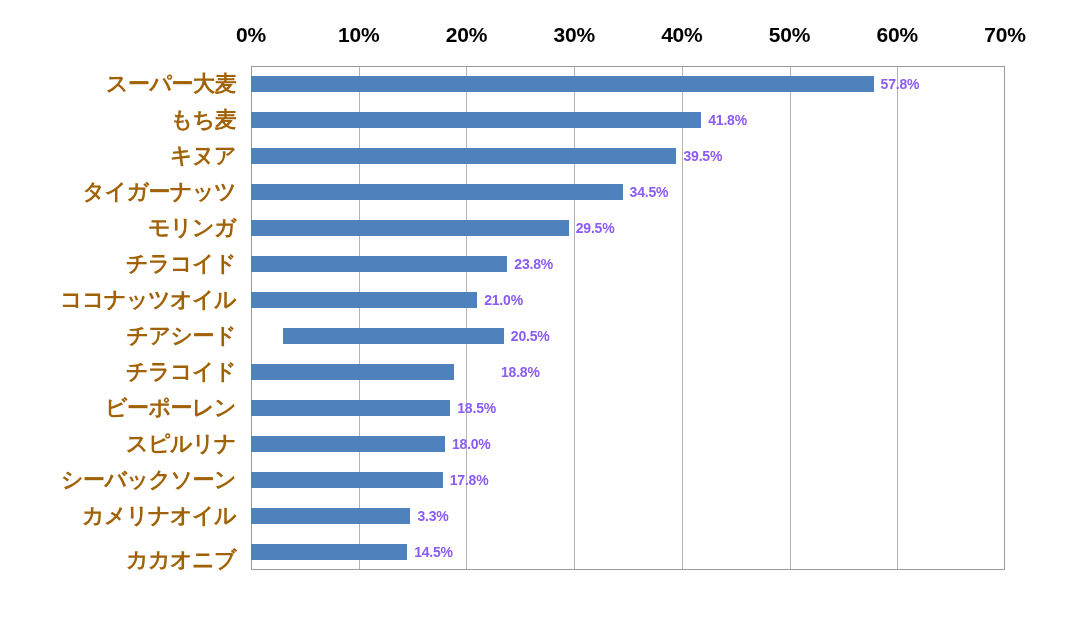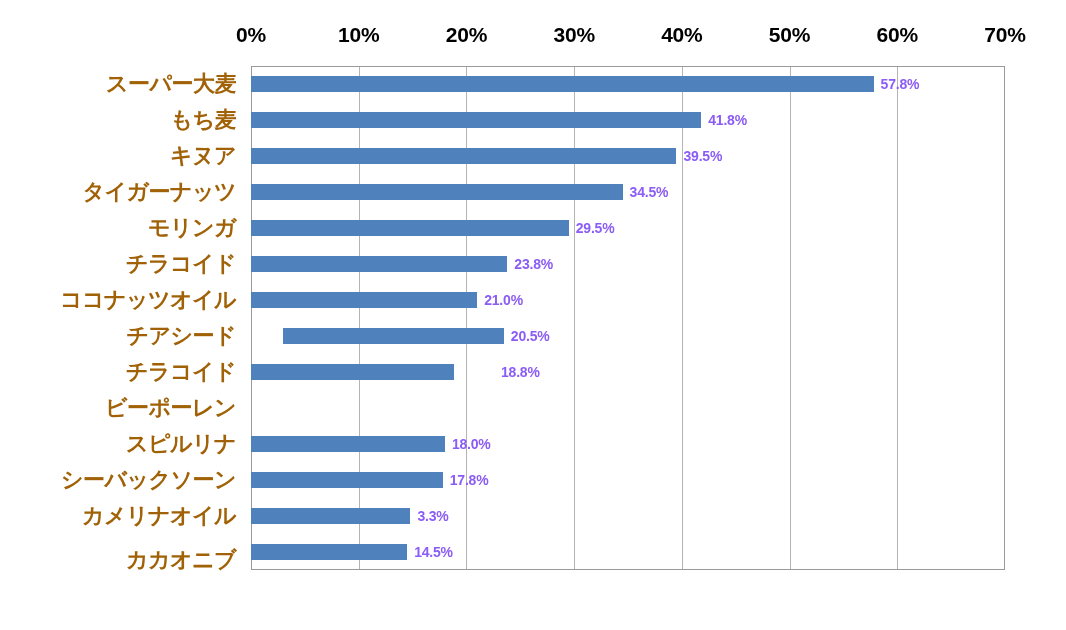--- a/index.html
+++ b/index.html
@@ -184,20 +184,24 @@
         <div class="bar-value" style="left: 233.2px;">21.0%</div>
       </div>
       <div class="bar-row" style="top: 252px; margin-left: 32px;">
         <div class="bar" style="width: 220.814px; background: rgb(79, 129, 189);"></div>
         <div class="bar-value" style="left: 227.814px;">20.5%</div>
       </div>
       <div class="bar-row" style="top: 288px;">
         <div class="bar" style="width: 202.503px; background: rgb(79, 129, 189);"></div>
         <div class="bar-value" style="left: 210px; margin-left: 40px;">18.8%</div>
       </div>
+      <div class="bar-row" style="top: 324px;">
+        <div class="bar" style="width: 199.271px; background: rgb(79, 129, 189);"></div>
+        <div class="bar-value" style="left: 206.271px;">18.5%</div>
+      </div>
       <div class="bar-row" style="top: 360px;">
         <div class="bar" style="width: 193.886px; background: rgb(79, 129, 189);"></div>
         <div class="bar-value" style="left: 200.886px;">18.0%</div>
       </div>
       <div class="bar-row" style="top: 396px;">
         <div class="bar" style="width: 191.731px; background: rgb(79, 129, 189);"></div>
         <div class="bar-value" style="left: 198.731px;">17.8%</div>
       </div>
       <div class="bar-row" style="top: 432px;">
         <div class="bar" style="width: 159.417px; background: rgb(79, 129, 189);"></div>

